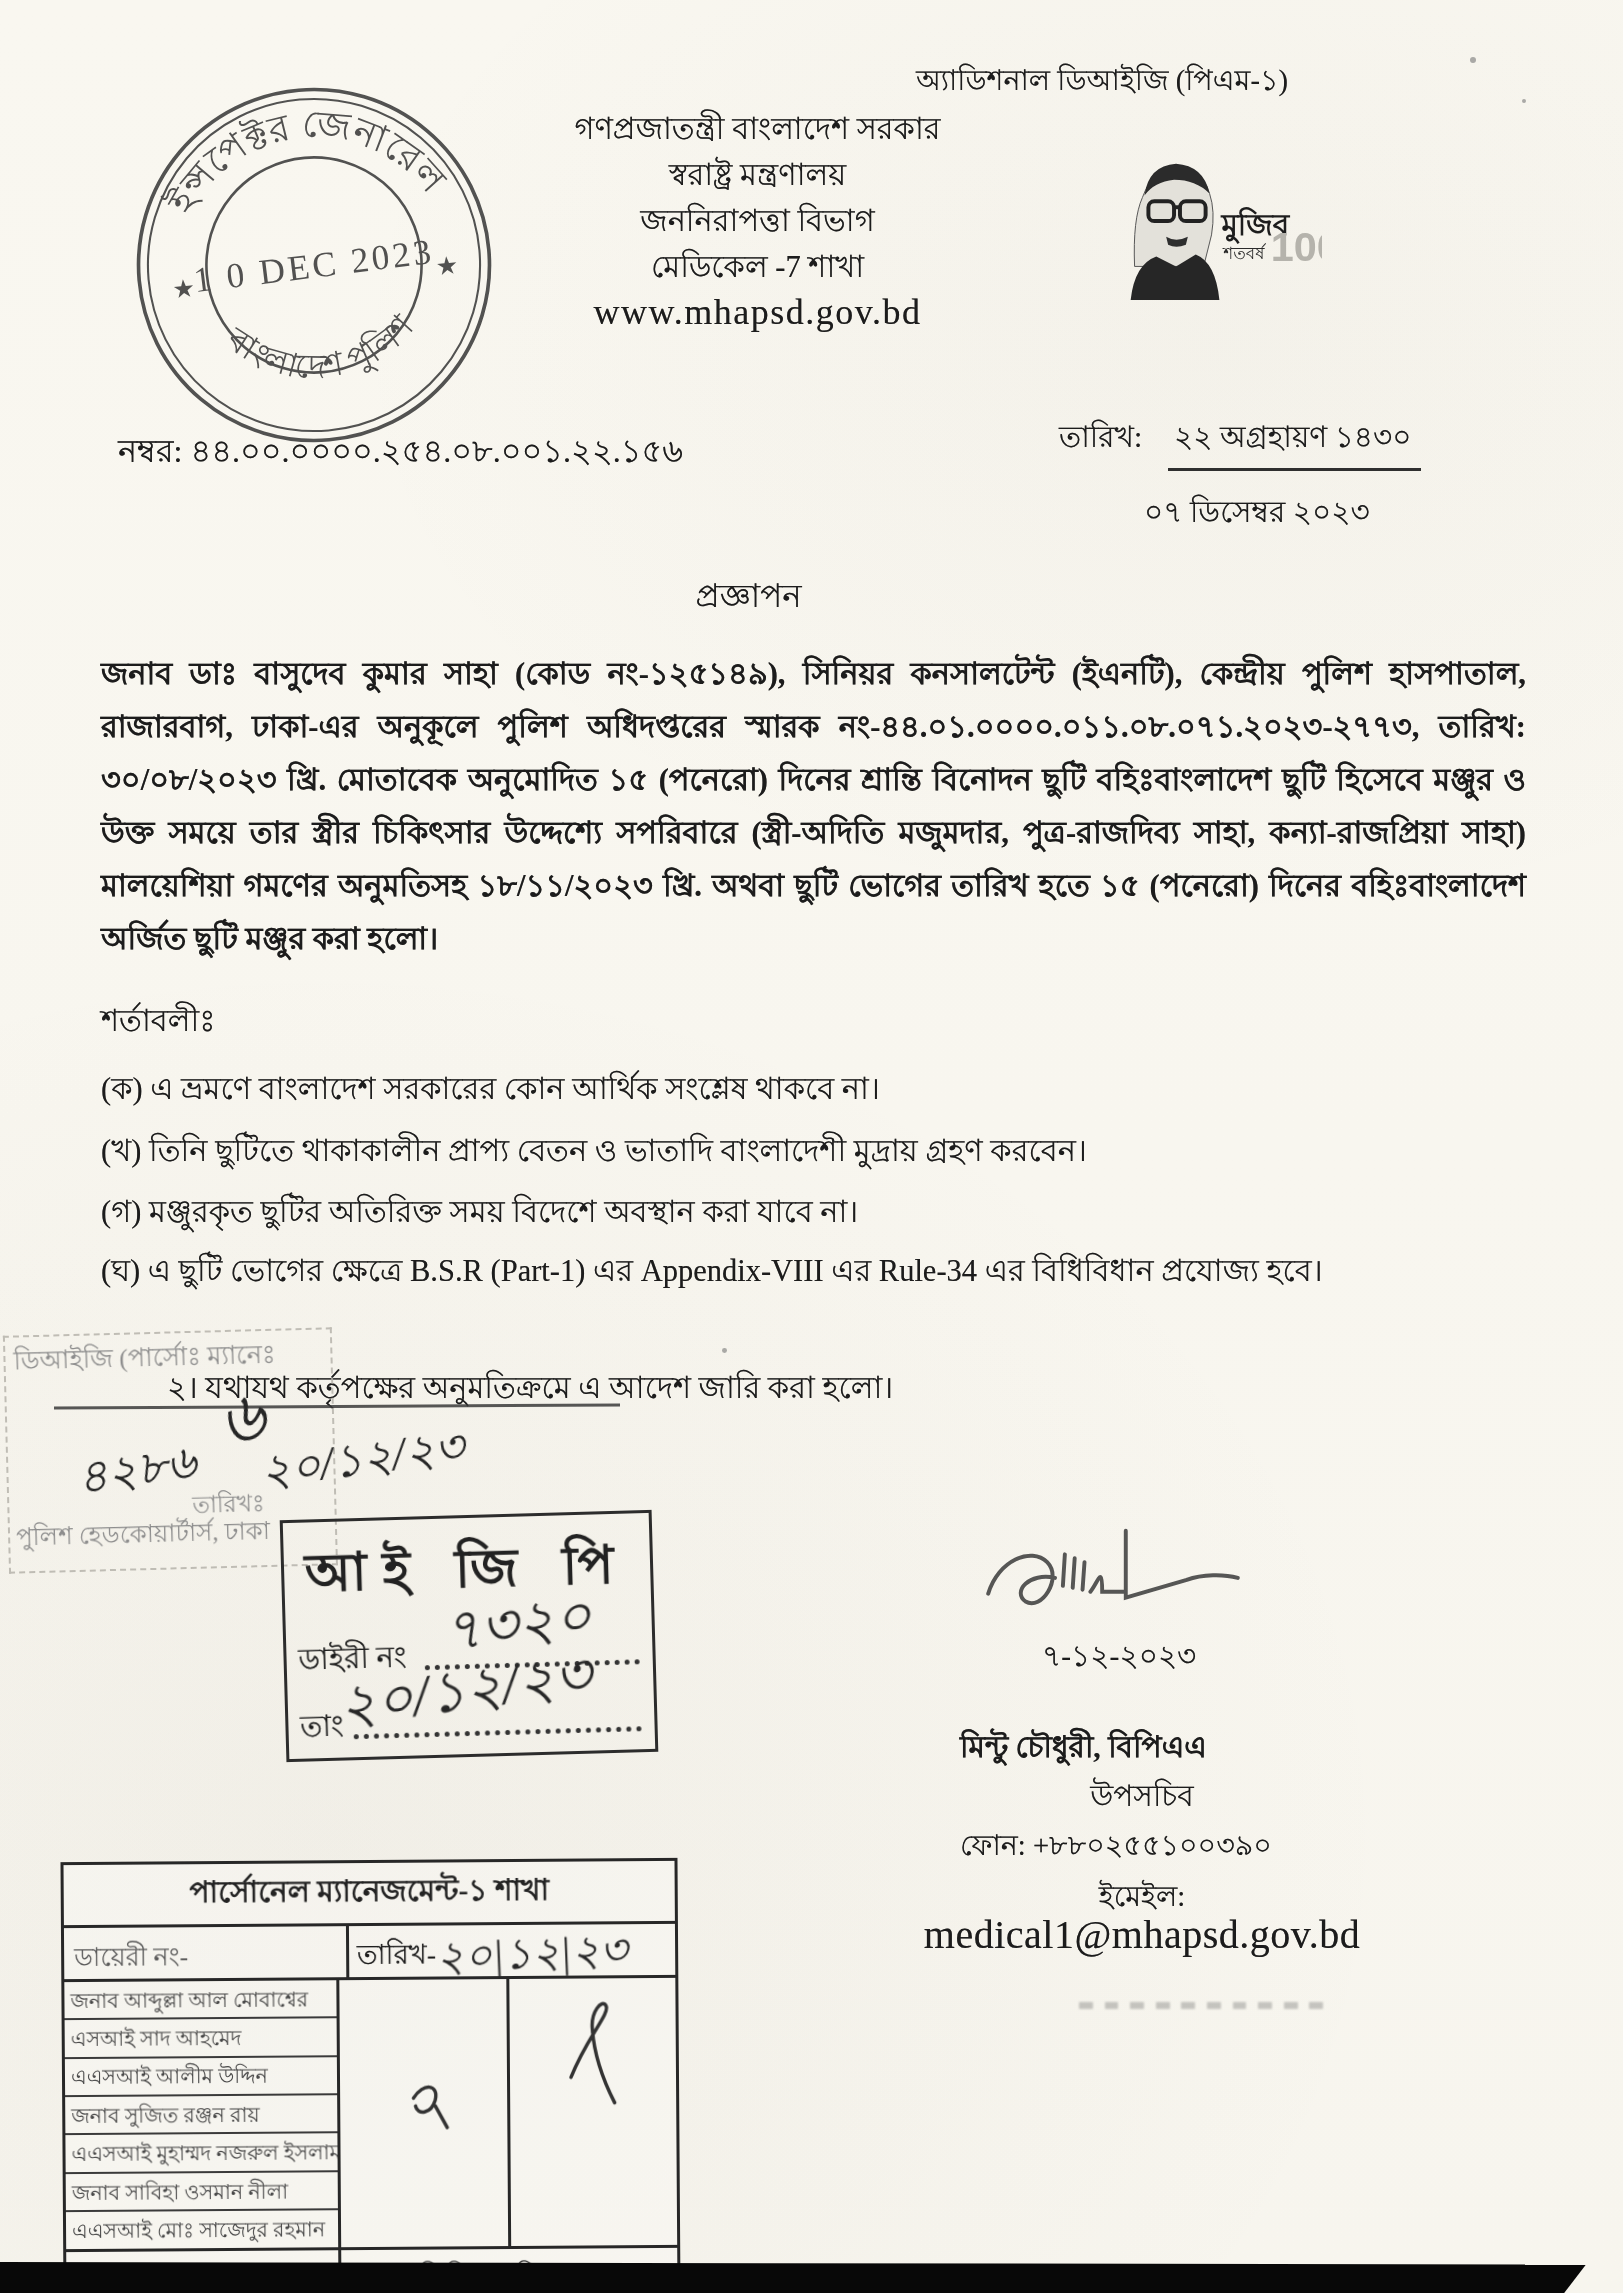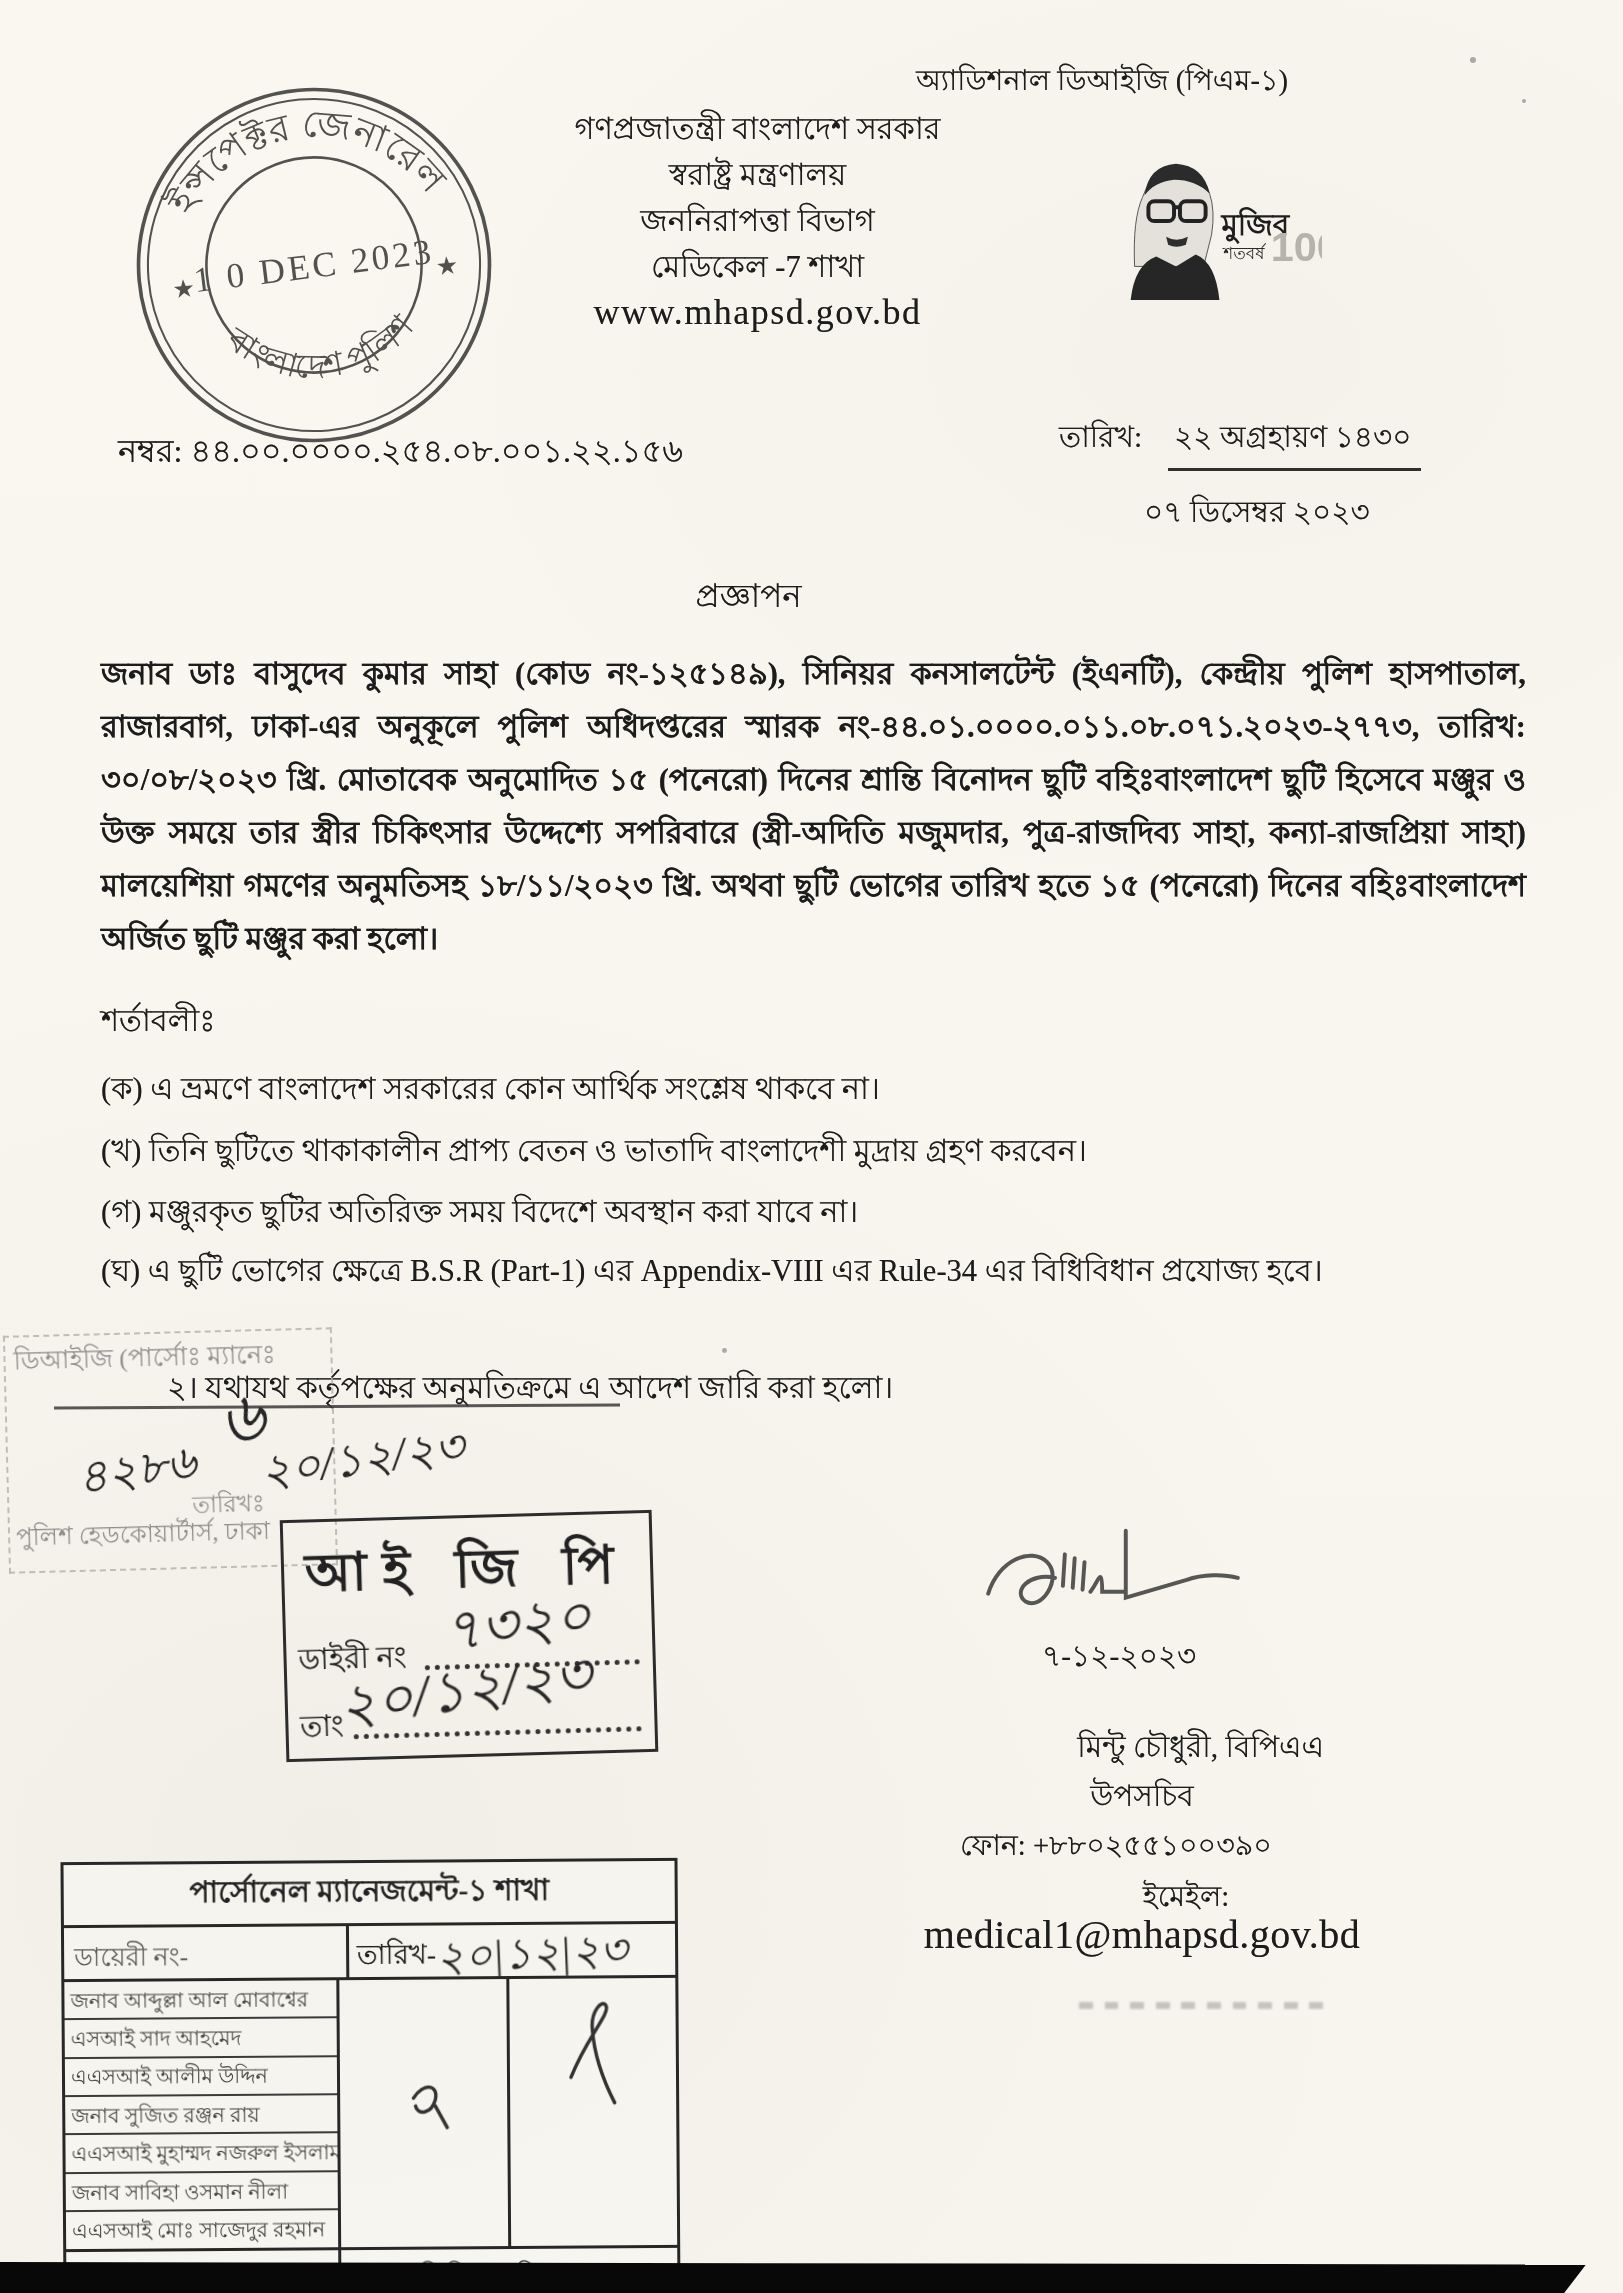--- a/index.html
+++ b/index.html
@@ -62,24 +62,24 @@
   #igp-diary-dots{position:absolute;left:138px;top:146px;width:215px;border-bottom:5.9px dotted #333;}
   #igp-diary-no{position:absolute;left:158px;top:63px;font-size:57px;transform:rotate(-5deg);}
   #igp-date-label{position:absolute;left:11.8px;top:181px;font-size:29.6px;}
   #igp-date-dots{position:absolute;left:65px;top:213px;width:288px;border-bottom:5.9px dotted #333;}
   #igp-date{position:absolute;left:51px;top:128px;font-size:57px;white-space:nowrap;transform:rotate(-6deg);}
 
   
   #by-order{left:990px;top:1450px;width:355px;font-size:29.6px;}
   #sign-svg{left:980px;top:1517px;width:266px;height:113px;}
   #sign-date{left:1042px;top:1633px;font-size:29.6px;}
-  #sig-name{left:960px;top:1724px;width:364px;text-align:right;font-size:29.6px;}
+  #sig-name{left:960px;top:1724px;width:364px;text-align:left;font-size:29.6px;font-weight:bold;}
   #sig-desig{left:960px;top:1773px;width:364px;text-align:center;font-size:29.6px;}
   #sig-phone{left:960px;top:1824px;width:364px;text-align:left;font-size:28.6px;}
-  #sig-email-label{left:1004px;top:1875px;width:364px;text-align:center;font-size:28.6px;}
+  #sig-email-label{left:960px;top:1875px;width:364px;text-align:center;font-size:28.6px;}
   #sig-email{left:891px;top:1911px;width:502px;text-align:center;font-size:40px;letter-spacing:0.5px;}
   #smudge{left:1079px;top:2002px;width:256px;height:6.9px;opacity:.3;filter:blur(1px);
           background:repeating-linear-gradient(90deg,#555 0 13.8px,transparent 13.8px 25.6px);}
 
   
   #pm-table{left:62px;top:1860px;width:611px;border:3.9px solid #272727;transform:rotate(-.4deg);filter:blur(0.2px);background:rgba(255,255,255,.25);}
   #pm-title{border-bottom:3px solid #272727;text-align:center;font-size:29.6px;font-weight:bold;padding:4.9px 0;color:#232323;}
   #pm-row2{display:flex;border-bottom:3px solid #272727;height:51px;}
   #pm-diary{width:272px;border-right:3px solid #272727;font-size:25.6px;color:#5a5a5a;padding:9.9px 0 0 9.9px;filter:blur(0.4px);}
   #pm-daterow{flex:1;position:relative;font-size:27.6px;padding:7.9px 0 0 7.9px;}

